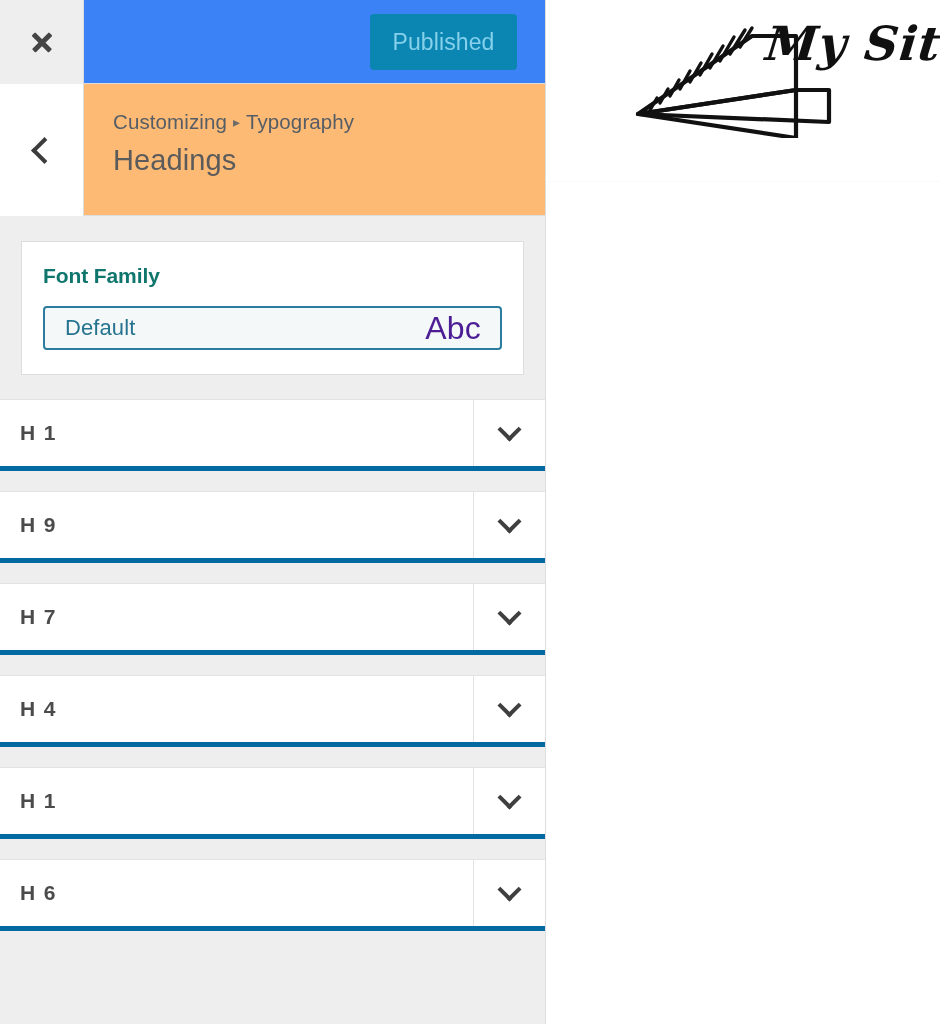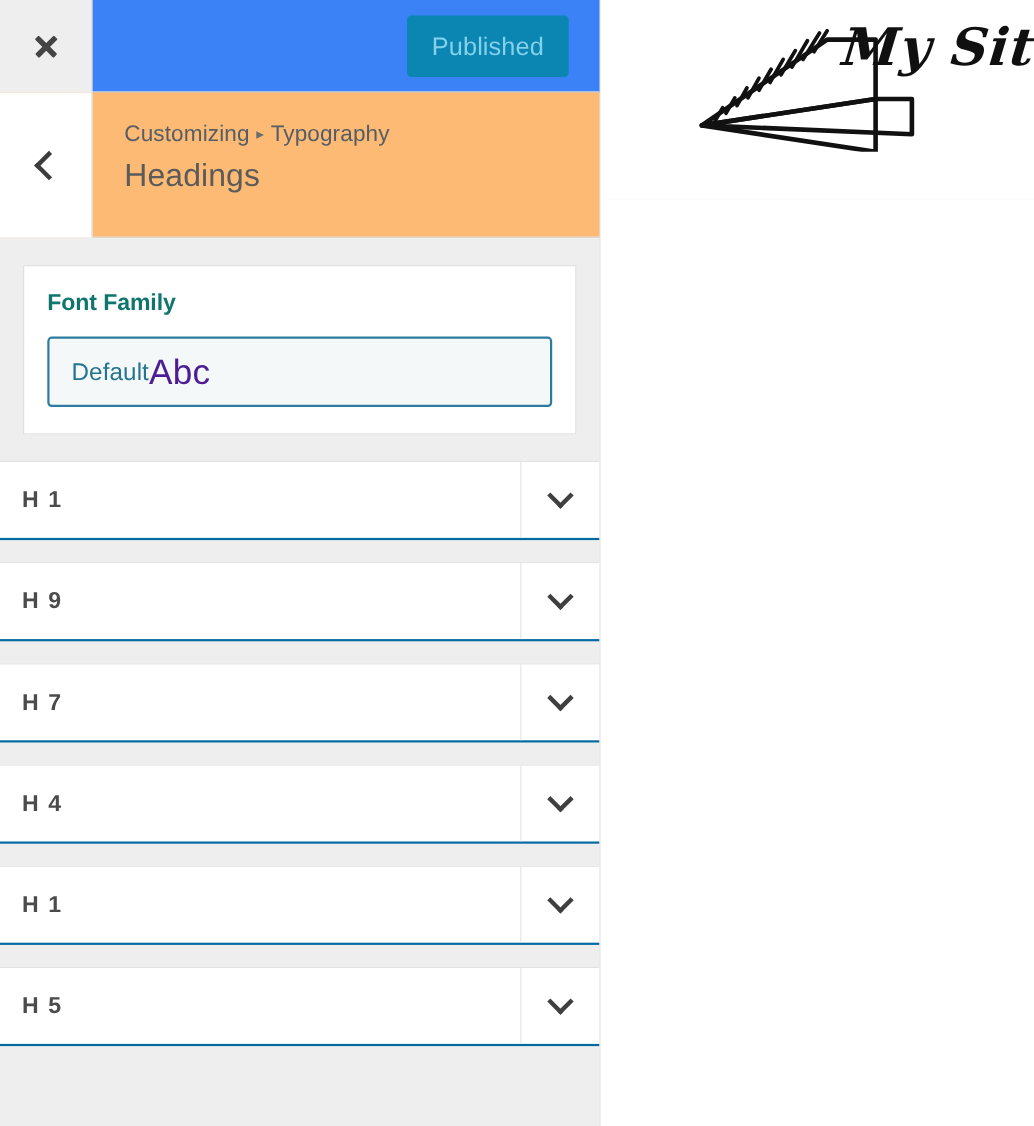--- a/index.html
+++ b/index.html
@@ -177,27 +177,27 @@
   .card-label {
     font-size: 21px;
     font-weight: bold;
     color: #0f766e;
     letter-spacing: -0.1px;
     margin-bottom: 18px;
   }
 
   .font-select {
     position: relative;
-    height: 64px;
+    height: 44px;
     background: #f5f8f9;
     border: 2px solid #2b7c9e;
     border-radius: 4px;
     display: flex;
     align-items: center;
-    justify-content: flex-start;
+    justify-content: space-between;
     padding: 0 19px 0 20px;
     cursor: pointer;
   }
 
   .font-select-value {
     font-size: 22px;
     color: #25738f;
     letter-spacing: 0.1px;
   }
 
@@ -211,21 +211,21 @@
   
   .heading-rows {
     margin-top: 24px;
   }
 
   .heading-row {
     position: relative;
     height: 72px;
     background: #ffffff;
     border-top: 1px solid #e3e3e3;
-    border-bottom: 2px solid #0369a1;
+    border-bottom: 5px solid #0369a1;
     margin-bottom: 20px;
     display: flex;
     align-items: center;
     cursor: pointer;
   }
 
   .heading-row-label {
     margin-left: 20px;
     font-size: 21px;
     font-weight: bold;
@@ -364,21 +364,21 @@
         </div>
 
         <div class="heading-row">
           <span class="heading-row-label">H 1</span>
           <span class="heading-row-toggle">
             <span class="chevron-down"></span>
           </span>
         </div>
 
         <div class="heading-row">
-          <span class="heading-row-label">H 5</span>
+          <span class="heading-row-label">H 6</span>
           <span class="heading-row-toggle">
             <span class="chevron-down"></span>
           </span>
         </div>
 
       </div>
     </div>
   </div>
 
   <div class="site-preview">

